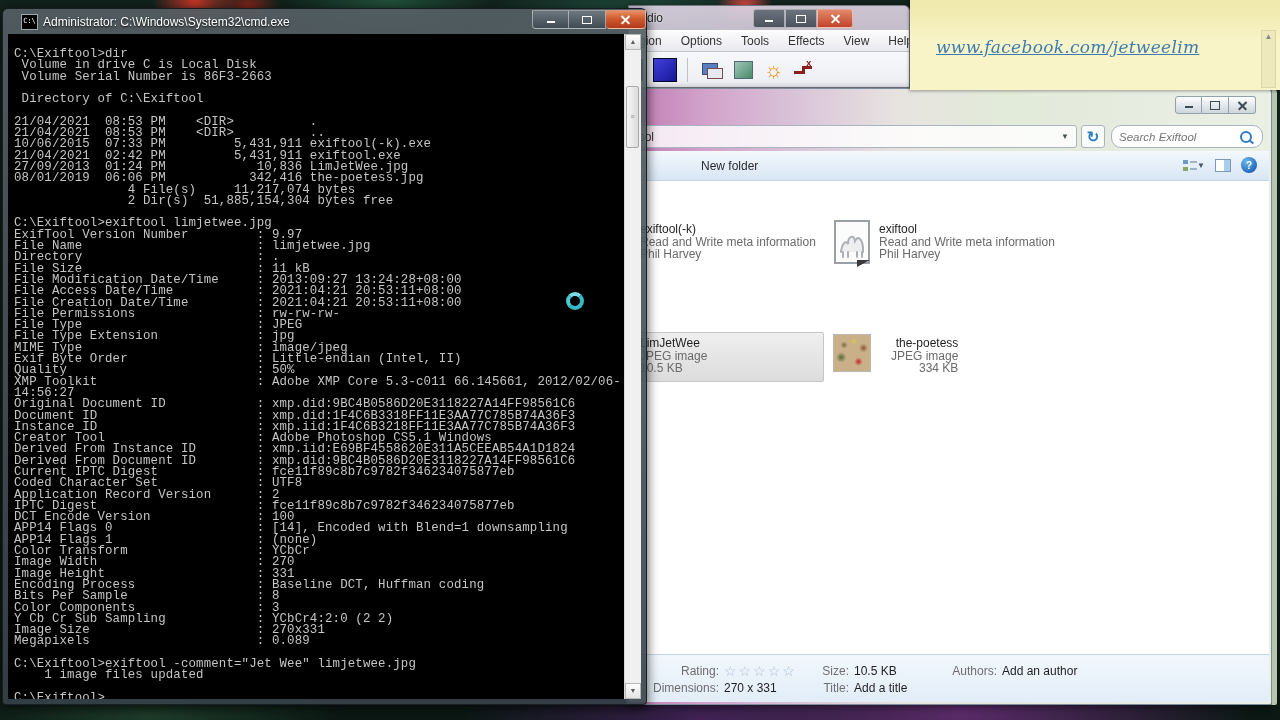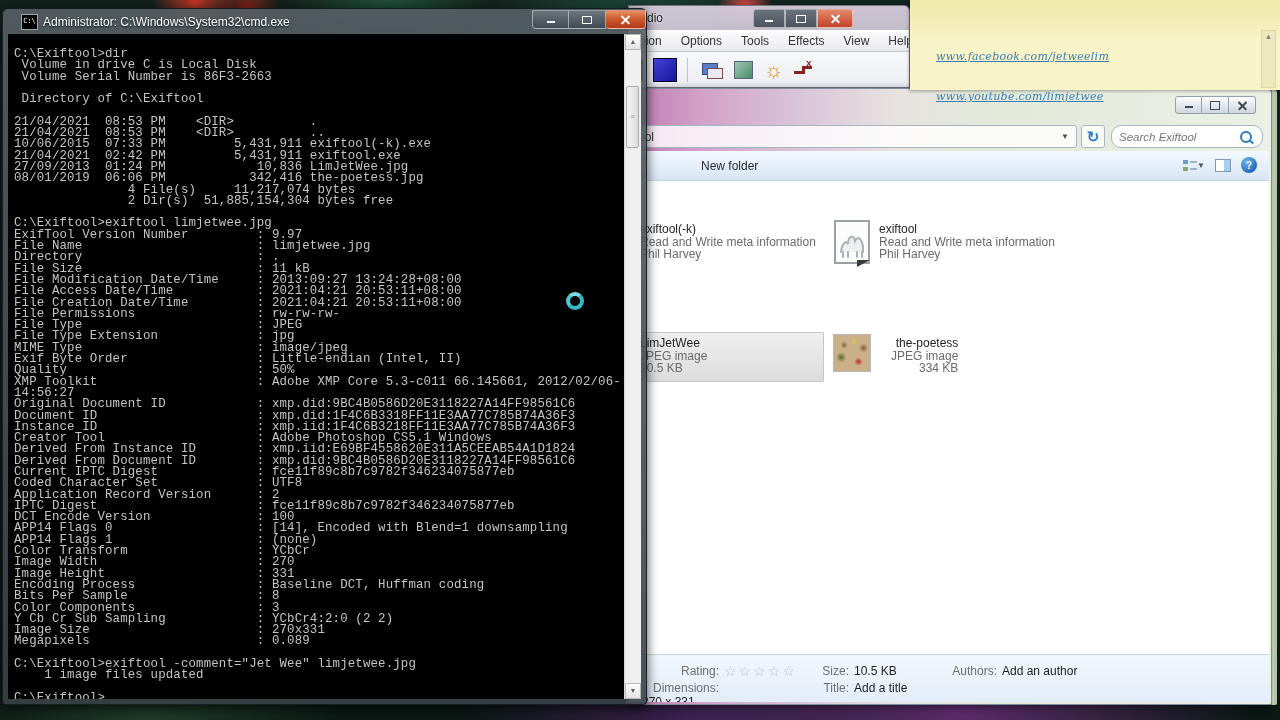--- a/index.html
+++ b/index.html
@@ -14,22 +14,22 @@
       radial-gradient(250px 150px at 800px 160px,#8a3078 0%,rgba(120,40,100,0) 75%),
       radial-gradient(220px 130px at 625px 60px,#2a6a56 0%,rgba(30,90,70,0) 75%),
       radial-gradient(420px 200px at 960px 710px,#5c2b6b 0%,rgba(70,30,90,0) 70%),
       radial-gradient(320px 110px at 700px 718px,#3c2050 0%,rgba(50,25,70,0) 75%),
       radial-gradient(260px 90px at 150px 716px,#1e3c2a 0%,rgba(20,50,35,0) 75%),
       linear-gradient(#12221d,#0b1814);}
   
   .note{position:absolute;left:910px;top:0;width:370px;height:90px;z-index:3;
     background:linear-gradient(#efe9ac 0%,#f2ecb4 20%,#f8f4c8 45%,#f8f4c8 100%);
     box-shadow:-1px 1px 3px rgba(0,0,0,.35);}
-  .note a{display:block;margin:14px 0 4px 26px;font-family:"DejaVu Serif",serif;
-    font-style:italic;font-size:11px;line-height:26px;color:#3c7cb2;
+  .note a{display:block;margin:4px 0 4px 26px;font-family:"DejaVu Serif",serif;
+    font-style:italic;font-size:17px;line-height:26px;color:#3c7cb2;
     text-decoration:underline;letter-spacing:.3px;}
   .note .pad{padding-top:30px;}
   .note-scroll{position:absolute;right:4px;top:30px;width:13px;height:56px;
     background:#eee8bd;border:1px solid #ddd6a8;}
   .note-scroll .up{display:block;text-align:center;font-size:8px;color:#8a8a7a;line-height:12px;}
   
   .rec{position:absolute;left:628px;top:5px;width:280px;height:81px;z-index:1;
     border-radius:0 6px 0 0;overflow:hidden;
     background:linear-gradient(rgba(215,205,220,.95),rgba(190,185,200,.9));
     border:1px solid rgba(110,115,125,.9);box-shadow:0 1px 4px rgba(0,0,0,.5);}
@@ -276,21 +276,21 @@
           <div class="nm">the-poetess</div>
           <div>JPEG image</div>
           <div>334 KB</div>
         </div>
       </div>
       <div class="details">
         <div class="drow" style="left:0;top:9px;">
           <span class="dlabel" style="width:82px;">Rating:</span>
           <span class="stars">☆☆☆☆☆</span>
         </div>
-        <div class="drow" style="left:0;top:26px;flex-direction:column;">
+        <div class="drow" style="left:0;top:26px;">
           <span class="dlabel" style="width:82px;">Dimensions:</span>
           <span class="dvalue">270 x 331</span>
         </div>
         <div class="drow" style="left:160px;top:9px;">
           <span class="dlabel" style="width:52px;">Size:</span>
           <span class="dvalue">10.5 KB</span>
         </div>
         <div class="drow" style="left:160px;top:26px;">
           <span class="dlabel" style="width:52px;">Title:</span>
           <span class="dvalue">Add a title</span>
@@ -299,21 +299,20 @@
           <span class="dlabel" style="width:60px;">Authors:</span>
           <span class="dvalue">Add an author</span>
         </div>
       </div>
     </div>
   </div>
 
   <div class="note">
     <div class="pad">
       <a>www.facebook.com/jetweelim</a>
-      <a>www.youtube.com/limjetwee</a>
     </div>
     <div class="note-scroll">
       <span class="up">▲</span>
     </div>
   </div>
 
   <div class="cmd">
     <div class="cmd-title">
       <div class="cmd-ico">C:\</div>
       <span class="t">Administrator: C:\Windows\System32\cmd.exe</span>

